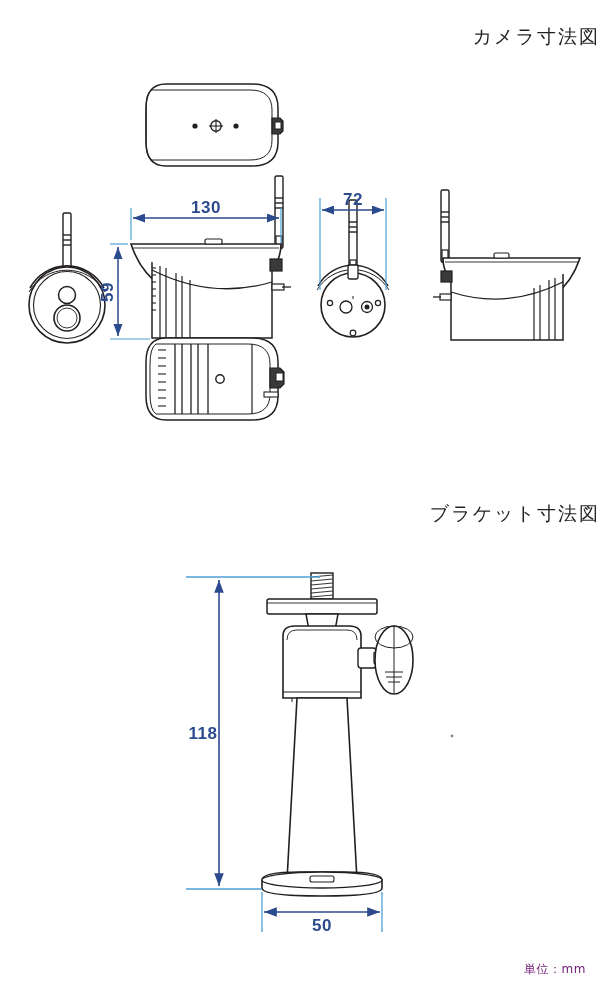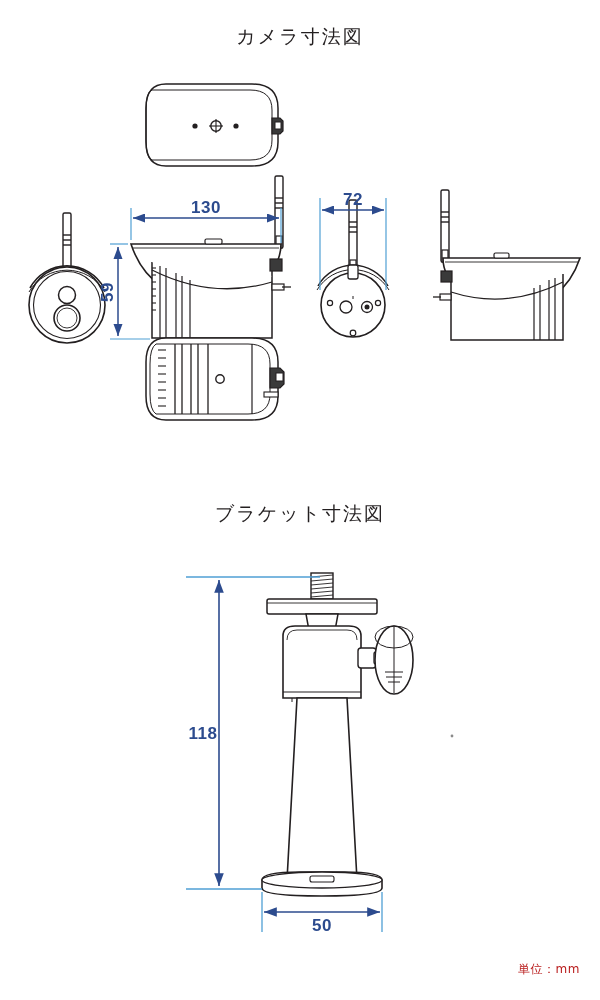--- a/index.html
+++ b/index.html
@@ -4,31 +4,31 @@
 <style>
   html,body{margin:0;padding:0;background:#ffffff;}
   body{
     width:600px;height:1000px;position:relative;overflow:hidden;
     font-family:"Liberation Sans","DejaVu Sans",sans-serif;
     color:#231f20;
   }
   .sheet{position:absolute;inset:0;background:#fff;}
 
   .title{
-    position:absolute;left:0;right:0;text-align:center;
+    position:absolute;left:0;right:0;text-align:right;
     font-size:19px;letter-spacing:2px;color:#231f20;
     font-family:Liberation Mono, monospace;
     font-weight:400;
   }
   #title-camera{top:24px;}
   #title-bracket{top:501px;}
 
   .units{
-    position:absolute;right:20px;bottom:22px;
-    font-size:12px;letter-spacing:0.5px;color:#b91c1c;
+    position:absolute;right:14px;bottom:22px;
+    font-size:12px;letter-spacing:0.5px;color:#701a75;
     font-family:"DejaVu Sans","Liberation Sans",sans-serif;
   }
 
   svg{display:block;}
   .draw{position:absolute;left:0;top:0;}
 
   .dimtxt{
     fill:#2c4b8e;
     font-family:"Liberation Sans","DejaVu Sans",sans-serif;
     font-size:17px;font-weight:600;letter-spacing:0.5px;

